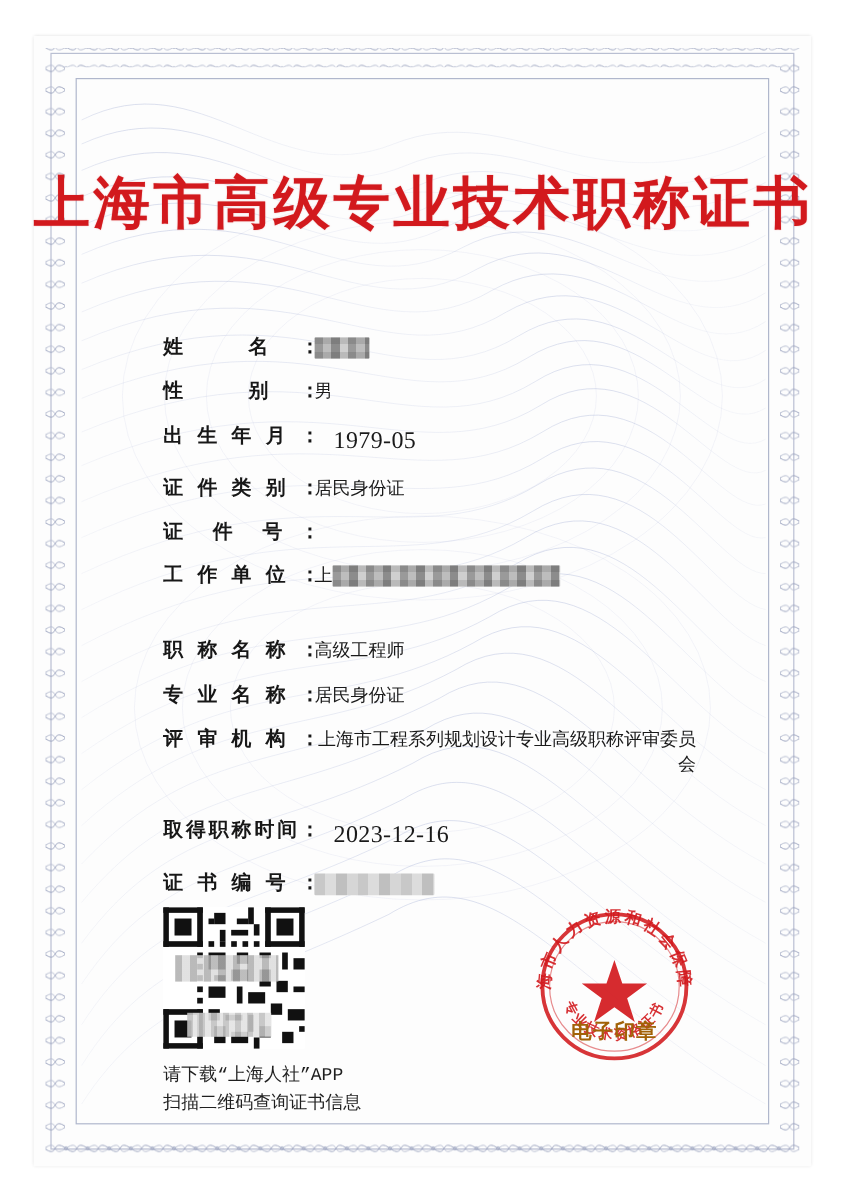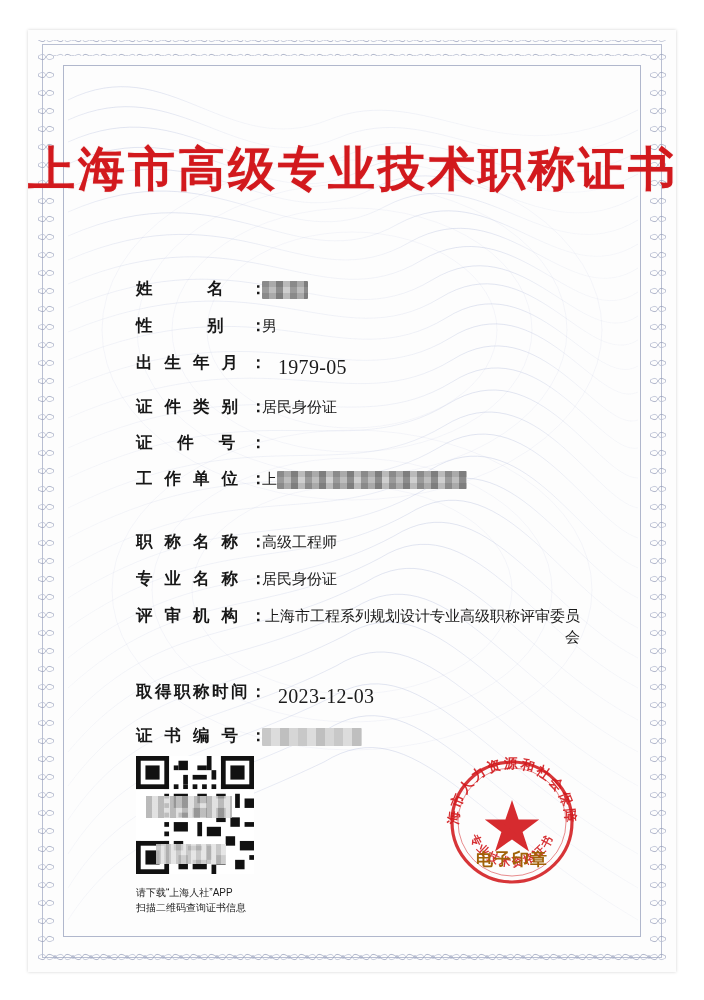--- a/index.html
+++ b/index.html
@@ -178,22 +178,22 @@
     position: absolute;
     left: 20px;
     top: 88px;
     width: 70px;
     height: 20px;
     background: repeating-linear-gradient(90deg,#c2c2c2 0 5px,#e3e3e3 5px 10px);
     opacity: 0.9;
   }
   .qr-caption {
     margin-top: 7px;
-    font-family: Liberation Sans, sans-serif;
-    font-size: 10px;
+    font-family: Liberation Mono, monospace;
+    font-size: 15px;
     color: #1f1f1f;
     line-height: 1.5;
     white-space: nowrap;
   }
 
   
   .seal {
     position: absolute;
     left: 410px;
     top: 718px;
@@ -400,21 +400,21 @@
         <div class="row">
           <div class="label" style="width:126px;letter-spacing:-0.5px;">
             <span class="ch">取</span>
               <span class="ch">得</span>
               <span class="ch">职</span>
               <span class="ch">称</span>
               <span class="ch">时</span>
               <span class="ch">间</span>
               <span class="colon">：</span>
           </div>
-          <div class="value num">2023-12-03</div>
+          <div class="value num">2023-12-16</div>
         </div>
 
         <div class="row">
           <div class="label">
             <span class="ch">证</span>
               <span class="ch">书</span>
               <span class="ch">编</span>
               <span class="ch">号</span>
               <span class="colon">：</span>
           </div>

